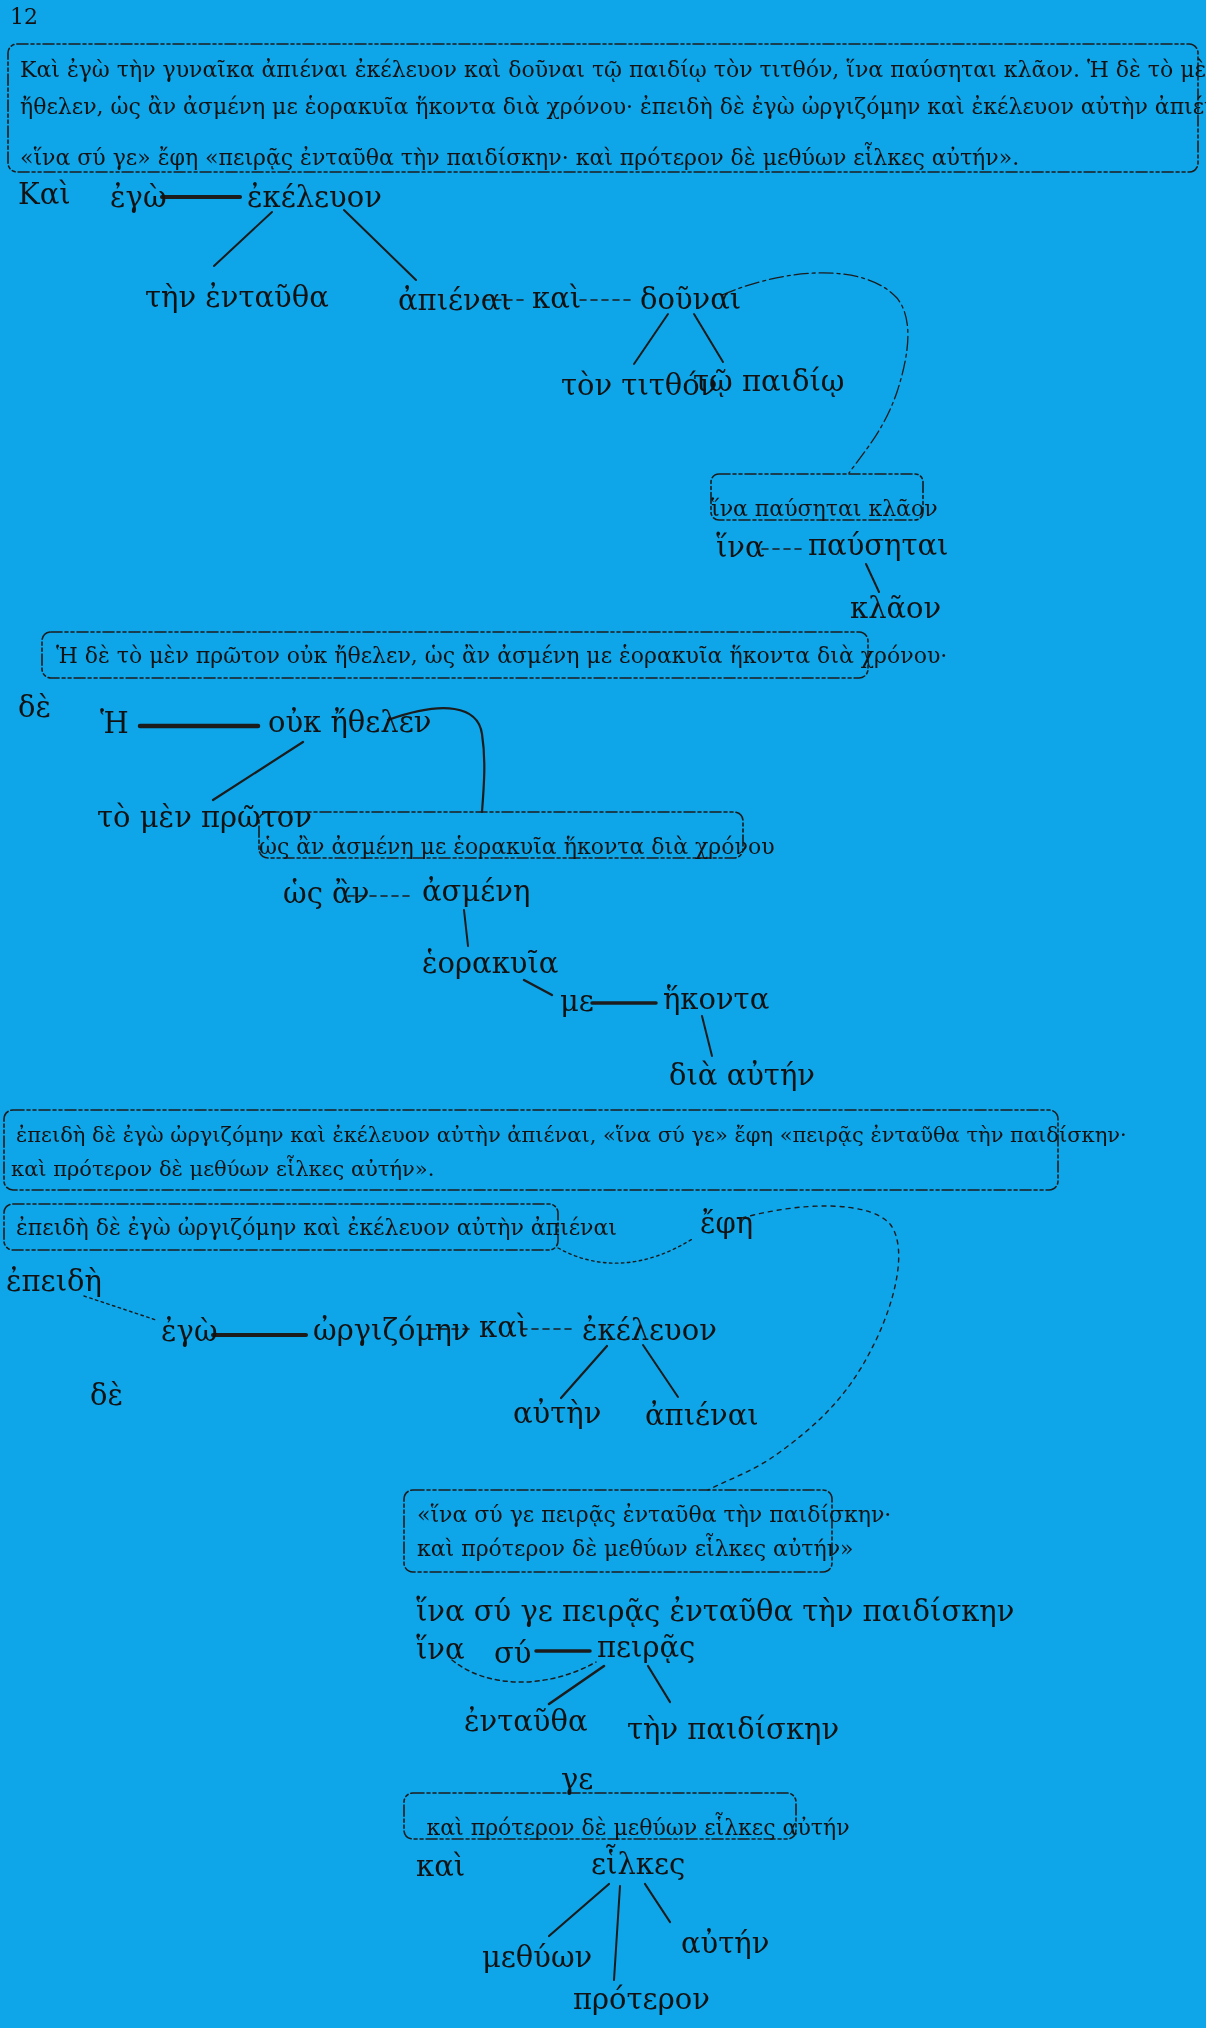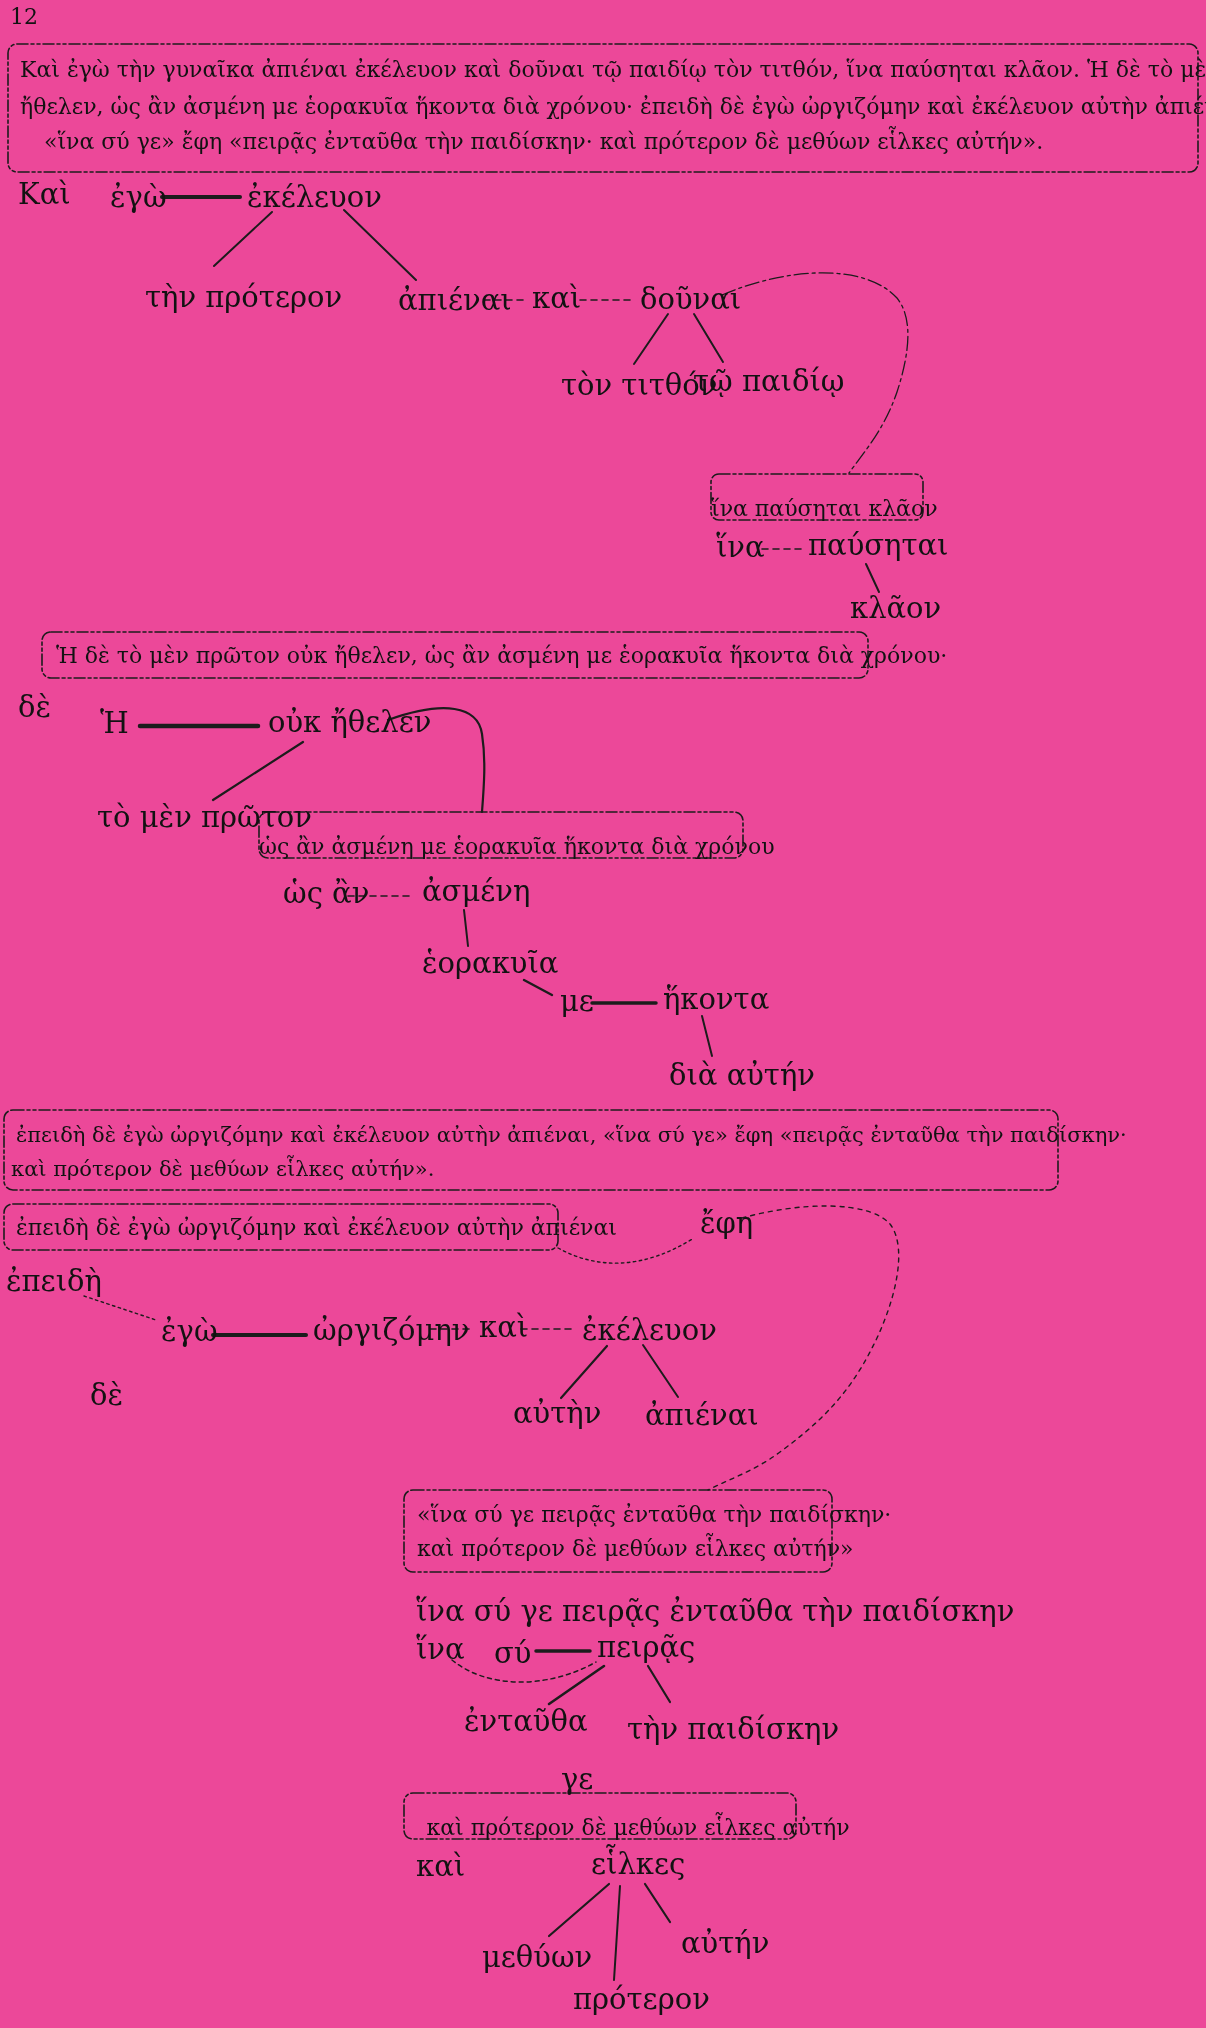--- a/index.html
+++ b/index.html
@@ -1,19 +1,19 @@
 <!DOCTYPE html>
 <html><head>
 <meta charset="utf-8">
 <style>
   html,body{margin:0;padding:0;background:#fff;}
   .page{
     position:relative;
     width:1206px;height:2028px;
-    background:#ec4899;
+    background:#0ea5e9;
     font-family:"DejaVu Serif","Liberation Serif",serif;
     color:#121212;
     overflow:hidden;
   }
   .lines{position:absolute;left:0;top:0;width:1206px;height:2028px;}
   .w{
     position:absolute;
     font-size:29px;
     line-height:26px;
     white-space:nowrap;
@@ -89,26 +89,26 @@
       <line x1="609" y1="1884" x2="549" y2="1936" stroke-width="2.2"></line>
       <line x1="620" y1="1886" x2="614" y2="1980" stroke-width="2"></line>
       <line x1="645" y1="1884" x2="670" y2="1922" stroke-width="2.2"></line>
     </g>
   </svg>
 
   <div class="pagenum">12</div>
 
   <div class="boxtext" style="left:20px;top:57px;">Καὶ ἐγὼ τὴν γυναῖκα ἀπιέναι ἐκέλευον καὶ δοῦναι τῷ παιδίῳ τὸν τιτθόν, ἵνα παύσηται κλᾶον. Ἡ δὲ τὸ μὲν πρῶτον οὐκ</div>
   <div class="boxtext" style="left:20px;top:94px;">ἤθελεν, ὡς ἂν ἀσμένη με ἑορακυῖα ἥκοντα διὰ χρόνου· ἐπειδὴ δὲ ἐγὼ ὠργιζόμην καὶ ἐκέλευον αὐτὴν ἀπιέναι,</div>
-  <div class="boxtext" style="left:20px;top:129px;margin-left:24px;">«ἵνα σύ γε» ἔφη «πειρᾷς ἐνταῦθα τὴν παιδίσκην· καὶ πρότερον δὲ μεθύων εἷλκες αὐτήν».</div>
+  <div class="boxtext" style="left:20px;top:145px;">«ἵνα σύ γε» ἔφη «πειρᾷς ἐνταῦθα τὴν παιδίσκην· καὶ πρότερον δὲ μεθύων εἷλκες αὐτήν».</div>
 
   <div class="w" style="left:18px;top:181px;">Καὶ</div>
   <div class="w" style="left:110px;top:184px;">ἐγὼ</div>
   <div class="w" style="left:247px;top:184px;">ἐκέλευον</div>
-  <div class="w" style="left:145px;top:284px;">τὴν πρότερον</div>
+  <div class="w" style="left:145px;top:284px;">τὴν ἐνταῦθα</div>
   <div class="w" style="left:398px;top:287px;">ἀπιέναι</div>
   <div class="w" style="left:532px;top:285px;">καὶ</div>
   <div class="w" style="left:640px;top:286px;">δοῦναι</div>
   <div class="w" style="left:561px;top:372px;">τὸν τιτθόν</div>
   <div class="w" style="left:693px;top:368px;">τῷ παιδίῳ</div>
 
   <div class="boxtext center" style="left:711px;top:485px;width:212px;">ἵνα παύσηται κλᾶον</div>
   <div class="w" style="left:716px;top:534px;">ἵνα</div>
   <div class="w" style="left:808px;top:532px;">παύσηται</div>
   <div class="w" style="left:850px;top:595px;">κλᾶον</div>

